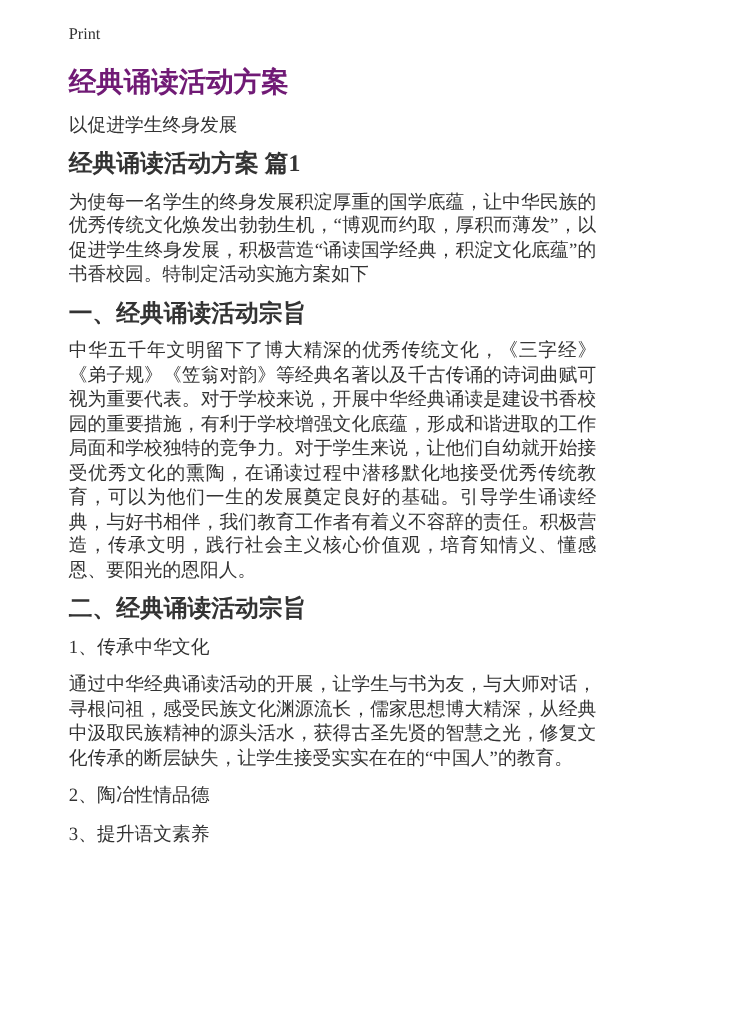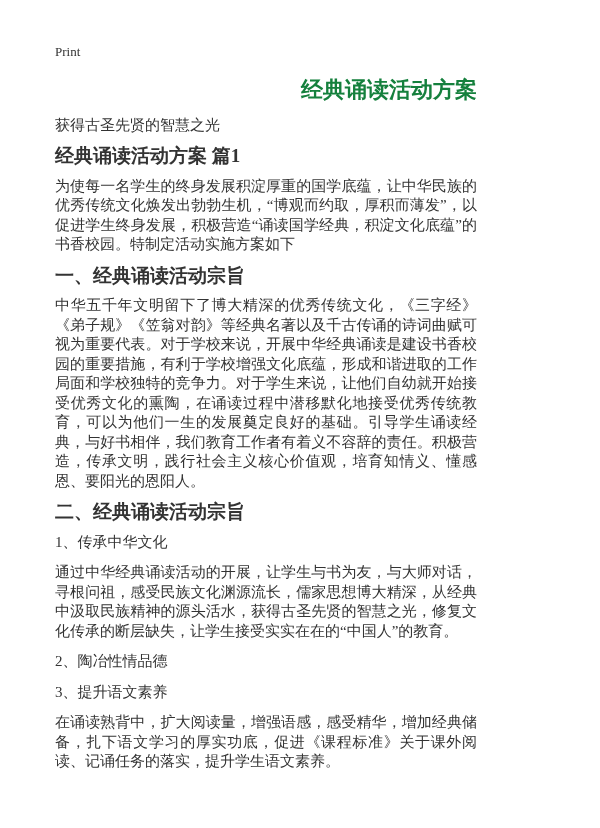--- a/index.html
+++ b/index.html
@@ -6,42 +6,42 @@
     margin: 0;
     padding: 0;
     background: #ffffff;
   }
   .page {
     position: relative;
     width: 532px;
     height: 828px;
     box-sizing: border-box;
     background: #ffffff;
-    padding: 42px 55px 0 55px;
+    padding: 18px 55px 0 55px;
     overflow: hidden;
     font-family: "Liberation Serif", "DejaVu Serif", serif;
     color: #333333;
     font-size: 15px;
     line-height: 19.5px;
   }
   .print-link {
     display: inline-block;
     font-size: 13px;
     line-height: 18px;
     color: #333333;
     text-decoration: none;
     cursor: pointer;
   }
   h1.doc-title {
     margin: 13px 0 0 0;
     font-size: 22px;
     line-height: 30px;
     font-weight: bold;
-    text-align: right;
-    color: #15803d;
+    text-align: left;
+    color: #701a75;
   }
   p {
     margin: 11px 0;
     text-align: justify;
   }
   p.one-liner {
     text-align: left;
   }
   h2.part-heading, h3.section-heading {
     margin: 11px 0;
@@ -56,38 +56,37 @@
 </style>
 </head>
 <body>
 
 <div class="page">
 
   <a class="print-link">Print</a>
 
   <h1 class="doc-title">经典诵读活动方案</h1>
 
-  <p class="one-liner">获得古圣先贤的智慧之光</p>
+  <p class="one-liner">以促进学生终身发展</p>
 
   <h2 class="part-heading">经典诵读活动方案 篇1</h2>
 
   <p>为使每一名学生的终身发展积淀厚重的国学底蕴，让中华民族的优秀传统文化焕发出勃勃生机，“博观而约取，厚积而薄发”，以促进学生终身发展，积极营造“诵读国学经典，积淀文化底蕴”的书香校园。特制定活动实施方案如下</p>
 
   <h3 class="section-heading">一、经典诵读活动宗旨</h3>
 
   <p>中华五千年文明留下了博大精深的优秀传统文化，《三字经》《弟子规》《笠翁对韵》等经典名著以及千古传诵的诗词曲赋可视为重要代表。对于学校来说，开展中华经典诵读是建设书香校园的重要措施，有利于学校增强文化底蕴，形成和谐进取的工作局面和学校独特的竞争力。对于学生来说，让他们自幼就开始接受优秀文化的熏陶，在诵读过程中潜移默化地接受优秀传统教育，可以为他们一生的发展奠定良好的基础。引导学生诵读经典，与好书相伴，我们教育工作者有着义不容辞的责任。积极营造，传承文明，践行社会主义核心价值观，培育知情义、懂感恩、要阳光的恩阳人。</p>
 
   <h3 class="section-heading">二、经典诵读活动宗旨</h3>
 
   <p class="one-liner sub-label">1、传承中华文化</p>
 
   <p>通过中华经典诵读活动的开展，让学生与书为友，与大师对话，寻根问祖，感受民族文化渊源流长，儒家思想博大精深，从经典中汲取民族精神的源头活水，获得古圣先贤的智慧之光，修复文化传承的断层缺失，让学生接受实实在在的“中国人”的教育。</p>
 
   <p class="one-liner sub-label">2、陶冶性情品德</p>
 
 
   <p class="one-liner sub-label">3、提升语文素养</p>
 
-  <p>在诵读熟背中，扩大阅读量，增强语感，感受精华，增加经典储备，扎下语文学习的厚实功底，促进《课程标准》关于课外阅读、记诵任务的落实，提升学生语文素养。</p>
 
   
 
 </div>
 
 </body></html>

